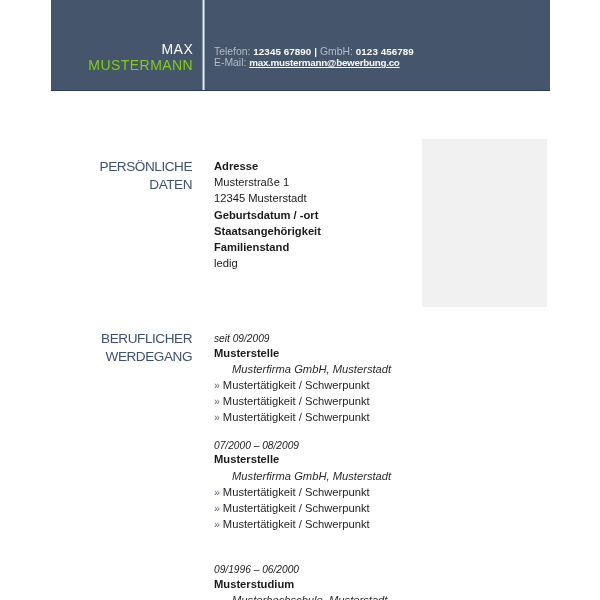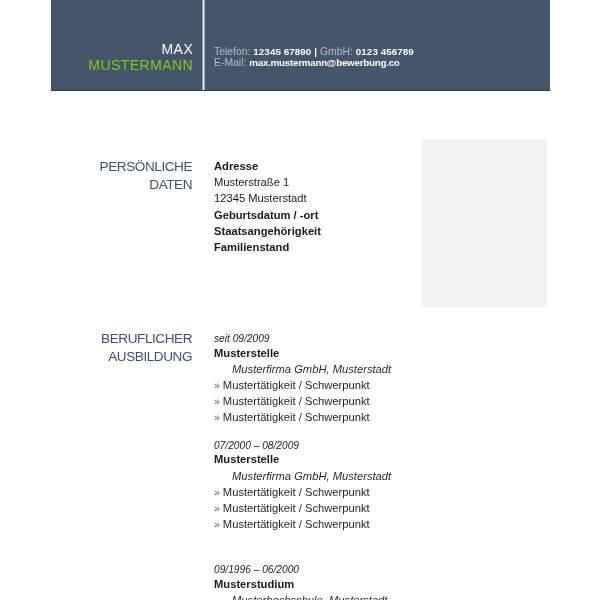--- a/index.html
+++ b/index.html
@@ -6,21 +6,21 @@
   body{width:600px;height:600px;background:#fff;font-family:"Liberation Sans",sans-serif;overflow:hidden;}
   .page{position:relative;width:600px;height:600px;}
   .header{position:absolute;left:51px;top:0;width:499px;height:90px;background:#45556B;border-bottom:1px solid #2C3A4F;}
   .divider{position:absolute;left:149px;top:0;width:6px;height:90px;background:linear-gradient(to right,#45556B 0,#45556B 2px,#8E9CB0 2px,#8E9CB0 3px,#EAEDF1 3px,#EAEDF1 4px,#9AA7B8 4px,#9AA7B8 5px,#45556B 5px,#45556B 6px);}
   .name-wrap{position:absolute;left:0;width:142.2px;top:40.6px;text-align:right;line-height:16.65px;}
   .fname{color:#FCFCFD;font-size:14px;letter-spacing:0.45px;padding-left:20px;}
   .lname{color:#84cc16;font-size:14px;letter-spacing:0.45px;}
   .contact{position:absolute;left:163px;top:45.7px;line-height:11.5px;}
   .contact div{font-size:10.4px;color:#B4BCC8;white-space:nowrap;}
   .contact b{color:#FCFCFD;font-weight:bold;font-size:9.8px;letter-spacing:0.08px;}
-  .contact .em{letter-spacing:-0.25px;}
+  .contact .em{letter-spacing:-0.25px;text-decoration:underline;}
   .photo{position:absolute;left:422.3px;top:138.7px;width:124.5px;height:168px;background:#F1F1F1;}
   .sect{position:absolute;left:0;width:600px;}
   .sect-title{position:absolute;left:60px;width:132.1px;text-align:right;color:#3E5273;font-size:13.6px;line-height:17.8px;letter-spacing:-0.45px;}
   .sect-body{position:absolute;left:214px;width:300px;font-size:11.2px;color:#1A1A1A;line-height:16.1px;}
   .sect-body .b{font-weight:bold;}
   .sect-body .i{font-style:italic;color:#2B2B2B;margin-left:18px;}
   .date{font-style:italic;font-weight:normal;font-size:10.2px;color:#1A1A1A;line-height:11.6px;}
   .task{color:#262626;}
   .bullet{color:#5C6678;font-size:10.6px;}
   .gap{height:14.8px;}
@@ -44,24 +44,25 @@
   <div id="content">
       <div class="sect" style="top: 158.3px;">
         <div class="sect-title" style="top: 0px;">PERSÖNLICHE DATEN</div>
         <div class="sect-body">
           <div class="b">Adresse</div>
           <div>Musterstraße 1</div>
           <div>12345 Musterstadt</div>
           <div class="b">Geburtsdatum / -ort</div>
           <div class="b">Staatsangehörigkeit</div>
           <div class="b">Familienstand</div>
+          <div>ledig</div>
         </div>
       </div>
       <div class="sect" style="top: 333px;">
-        <div class="sect-title" style="top: -3.2px;">BERUFLICHER AUSBILDUNG</div>
+        <div class="sect-title" style="top: -3.2px;">BERUFLICHER WERDEGANG</div>
         <div class="sect-body">
           <div class="date">seit 09/2009</div>
           <div class="b">Musterstelle</div>
           <div class="i">Musterfirma GmbH, Musterstadt</div>
           <div class="task"><span class="bullet">» </span><span>Mustertätigkeit / Schwerpunkt</span></div>
           <div class="task"><span class="bullet">» </span><span>Mustertätigkeit / Schwerpunkt</span></div>
           <div class="task"><span class="bullet">» </span><span>Mustertätigkeit / Schwerpunkt</span></div>
           <div class="gap"></div>
           <div class="date">07/2000 – 08/2009</div>
           <div class="b">Musterstelle</div>

